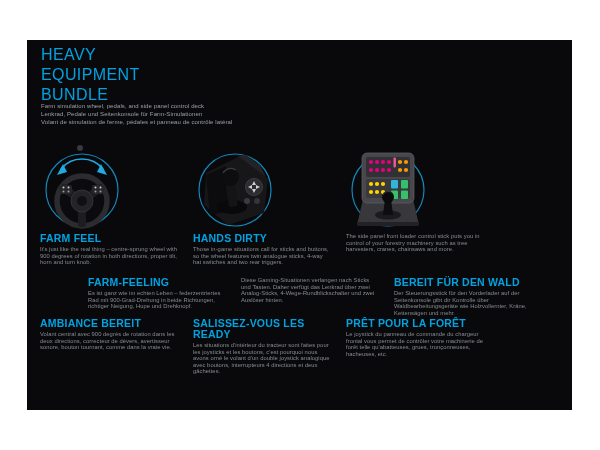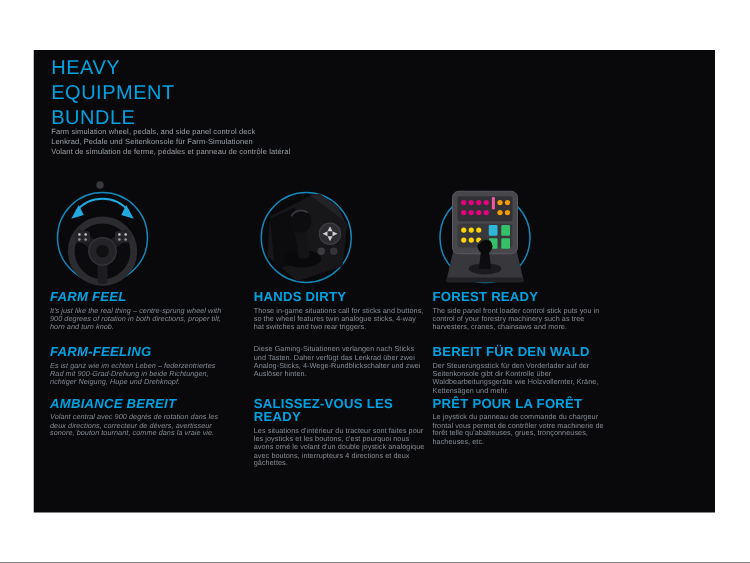--- a/index.html
+++ b/index.html
@@ -14,27 +14,27 @@
   .title{
     position:absolute;left:14px;top:5px;
     color:#00a2e2;font-size:16px;line-height:20px;font-weight:normal;
     letter-spacing:.4px;white-space:pre-line;
   }
   .subtitles{position:absolute;left:14px;top:62px;}
   .subtitle{
     color:#9aa0a6;font-size:6px;line-height:8px;letter-spacing:.1px;
   }
   .col{position:absolute;top:0;width:140px;height:370px;}
-  .col-1{left:13px;font-style:italic;}
-  .col-2{left:176px;}
+  .col-1{left:13px;}
+  .col-2{left:166px;}
   .col-3{left:319px;}
   .illo{position:absolute;left:-13px;top:95px;width:110px;height:110px;}
   .sec{position:absolute;left:0;width:138px;}
   .sec-en{top:193px;}
-  .sec-de{top:237px;}
+  .sec-de{top:237px;margin-left:48px;}
   .sec-fr{top:278px;}
   .sec h3{
     margin:0 0 2px 0;color:#00a2e2;font-size:10.5px;line-height:11px;
     font-weight:bold;letter-spacing:.2px;white-space:pre-line;
   }
   .sec p{
     margin:0;color:#868c93;font-size:5.8px;line-height:6.6px;letter-spacing:.05px;
   }
   svg{display:block;}
 </style>
@@ -173,21 +173,20 @@
         </g>
         <g>
           <ellipse cx="55" cy="80" rx="13" ry="4.5" fill="#1b1b1f"></ellipse>
           <polygon points="52,64 58,64 60,80 50,80" fill="#0d0d0f"></polygon>
           <circle cx="55" cy="62" r="6" fill="#0a0a0c"></circle>
           <path d="M50 60 A 6 6 0 0 1 58 57" fill="none" stroke="#35353b" stroke-width="1.1"></path>
         </g>
       </g>
     </svg>
     <div class="sec sec-en">
-      <h3>FOREST READY</h3>
       <p>The side panel front loader control stick puts you in control of your forestry machinery such as tree harvesters, cranes, chainsaws and more.</p>
     </div>
     <div class="sec sec-fr">
       <h3>PRÊT POUR LA FORÊT</h3>
       <p>Le joystick du panneau de commande du chargeur frontal vous permet de contrôler votre machinerie de forêt telle qu'abatteuses, grues, tronçonneuses, hacheuses, etc.</p>
     </div>
     <div class="sec sec-de">
       <h3>BEREIT FÜR DEN WALD</h3>
       <p>Der Steuerungsstick für den Vorderlader auf der Seitenkonsole gibt dir Kontrolle über Waldbearbeitungsgeräte wie Holzvollernter, Kräne, Kettensägen und mehr.</p>
     </div>

